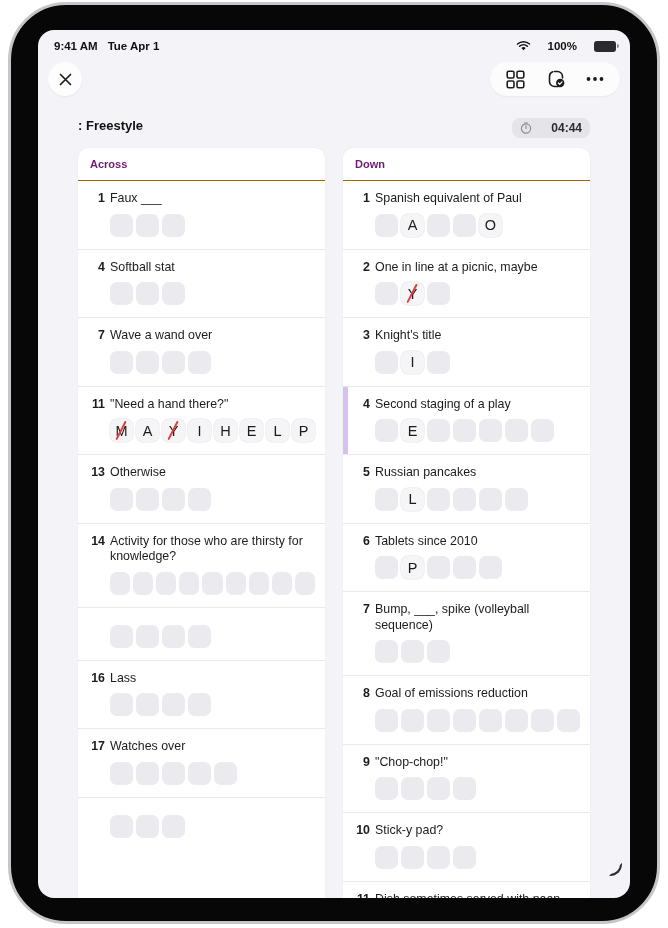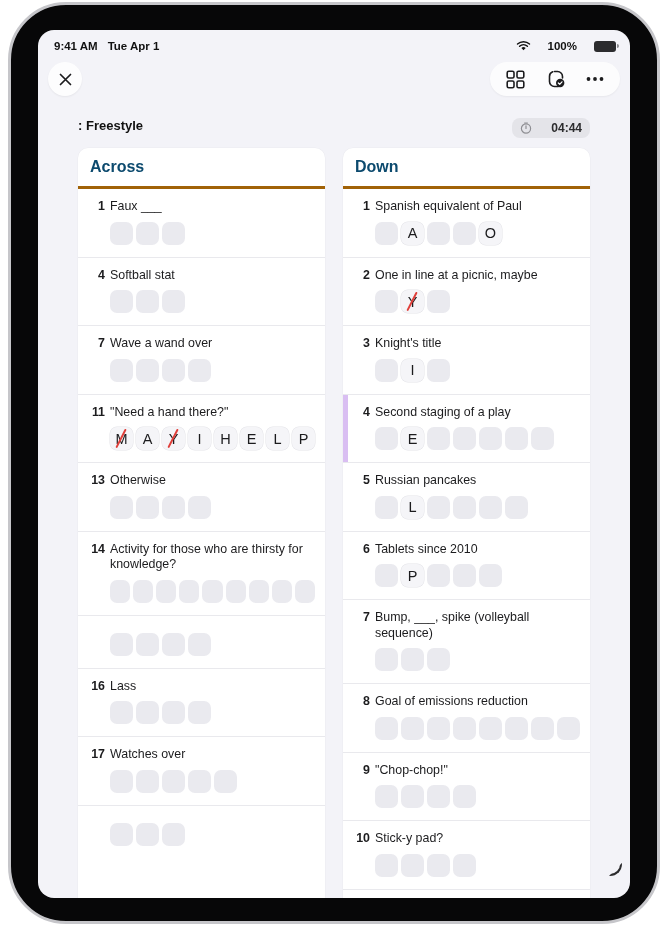--- a/index.html
+++ b/index.html
@@ -37,21 +37,21 @@
   .puzzle-header{display:flex;justify-content:space-between;align-items:flex-start;
                  padding:14px 40px 0 40px;}
   .puzzle-title{font-size:13px;font-weight:700;color:#111;}
   .timer-pill{display:flex;align-items:center;gap:19px;background:#e4e4e9;border-radius:8px;
               padding:3px 8px;font-size:12px;font-weight:600;color:#2c2c2e;cursor:pointer;}
 
   
   .cards{display:flex;gap:18px;padding:10px 40px 0 40px;align-items:flex-start;}
   .card{flex:1;background:#fff;border-radius:10px;box-shadow:0 0 0 .5px rgba(0,0,0,.03);
         overflow:hidden;min-height:820px;}
-  .card-header{font-size:16px;font-weight:700;color:#0c4a6e;padding:10px 12px;border-bottom:3px solid #a16207;}
+  .card-header{font-size:11px;font-weight:700;color:#701a75;padding:10px 12px;border-bottom:1px solid #a16207;}
   .clue-row{position:relative;padding:10px 10px 12px 10px;}
   .clue-row + .clue-row{border-top:1px solid #e9e9ed;}
   .clue-line{display:flex;font-size:12.4px;line-height:15.5px;color:#1c1c1e;}
   .clue-num{flex:0 0 17px;text-align:right;font-weight:700;margin-right:5px;}
   .clue-text{flex:1;min-width:0;}
   .cells{display:flex;gap:3px;margin:7px 0 0 22px;}
   .cell{position:relative;flex:0 1 23px;width:23px;min-width:0;height:23px;border-radius:7px;
         background:#eaeaef;display:flex;align-items:center;justify-content:center;cursor:pointer;}
   .cell.filled{background:#f5f5f8;box-shadow:0 0 0 .5px #e3e3e8;}
   .cell-letter{font-size:14.5px;font-weight:400;color:#1c1c1e;}

